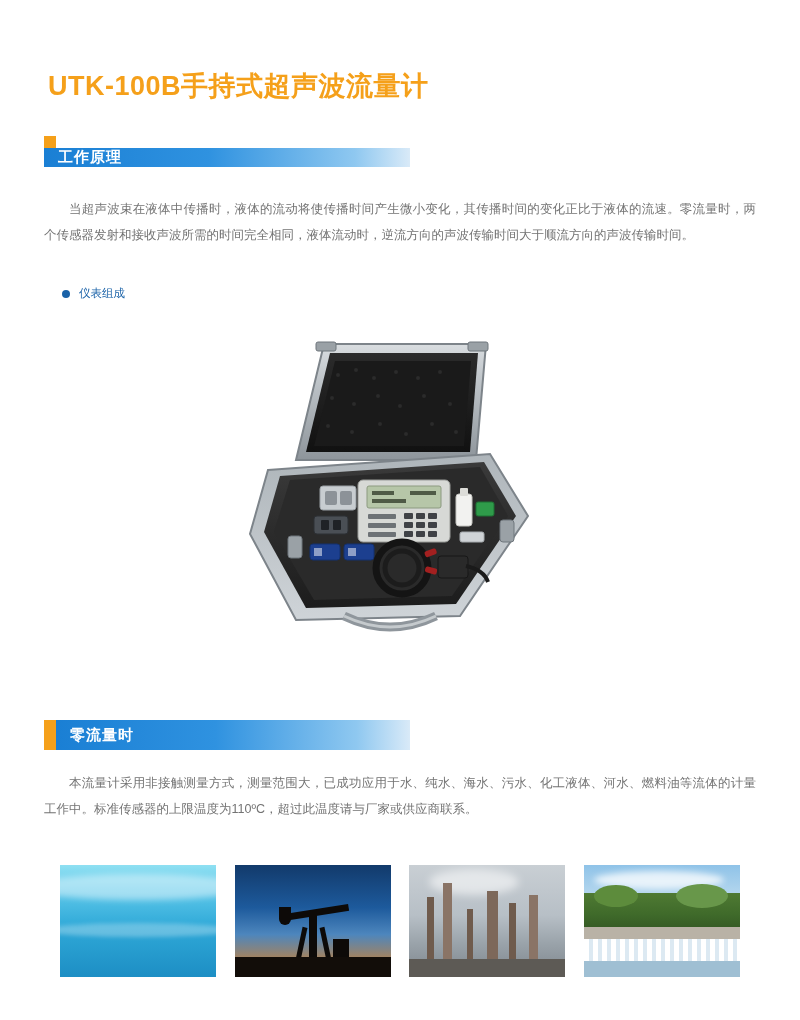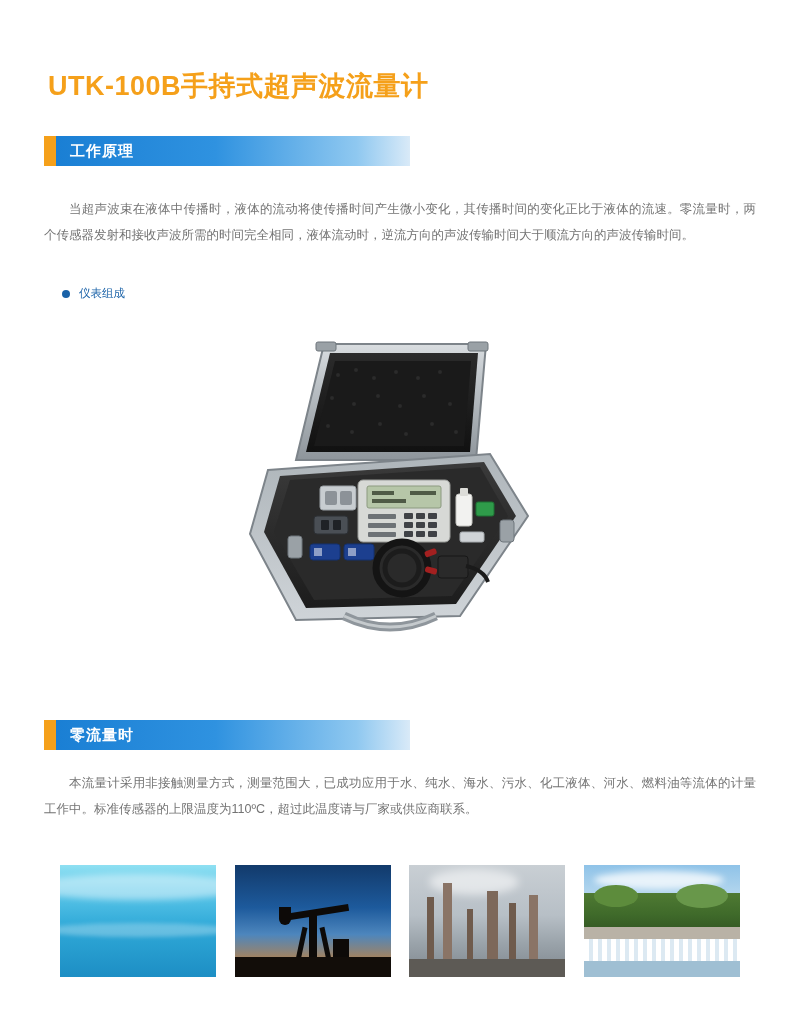--- a/index.html
+++ b/index.html
@@ -56,21 +56,21 @@
     align-items: center;
   }
   .section-bar .bar span {
     color: #ffffff;
     font-size: 15px;
     font-weight: bold;
     padding-left: 14px;
     letter-spacing: 1px;
   }
 
-  #sec1 { top: 136px; }
+  #sec1 { top: 136px; flex-direction: column; }
   #sec2 { top: 720px; }
 
   
   .para {
     position: absolute;
     left: 44px;
     width: 712px;
     font-size: 12.5px;
     line-height: 2.1;
     color: #737373;

